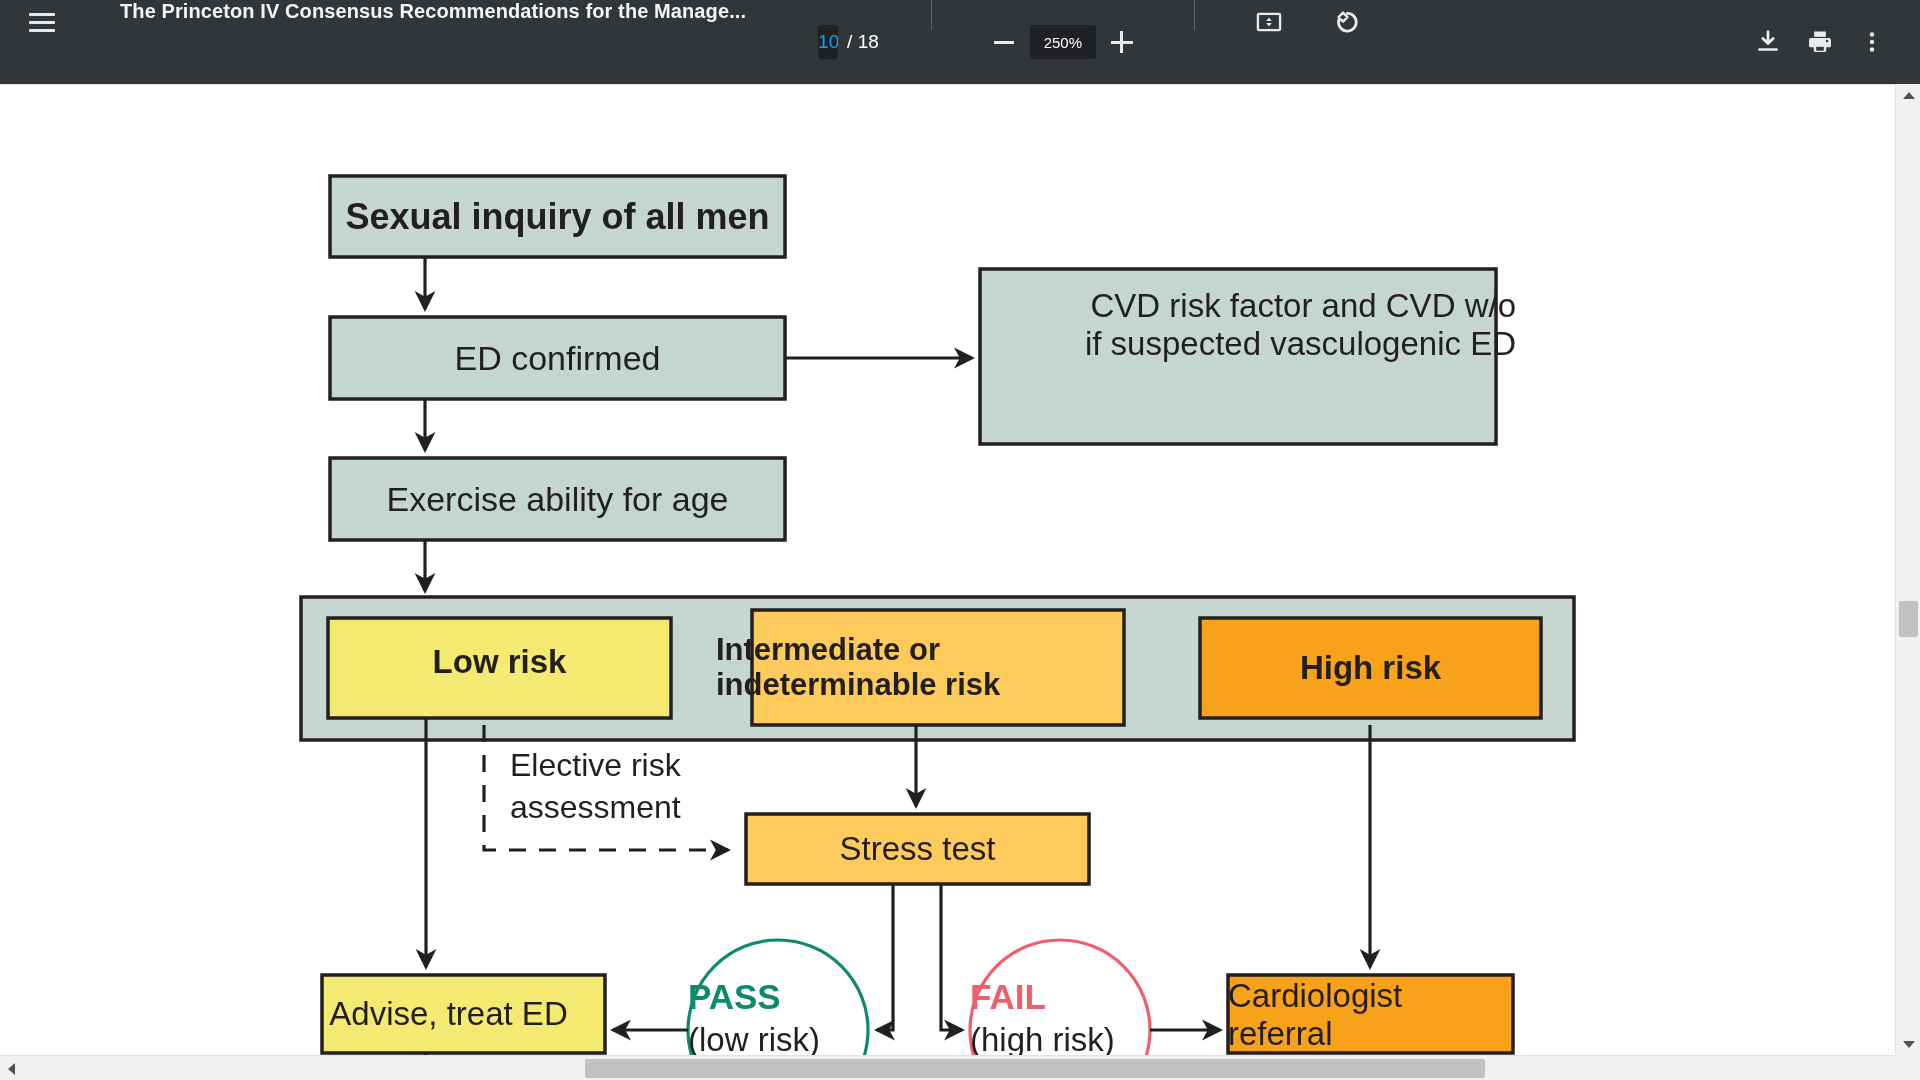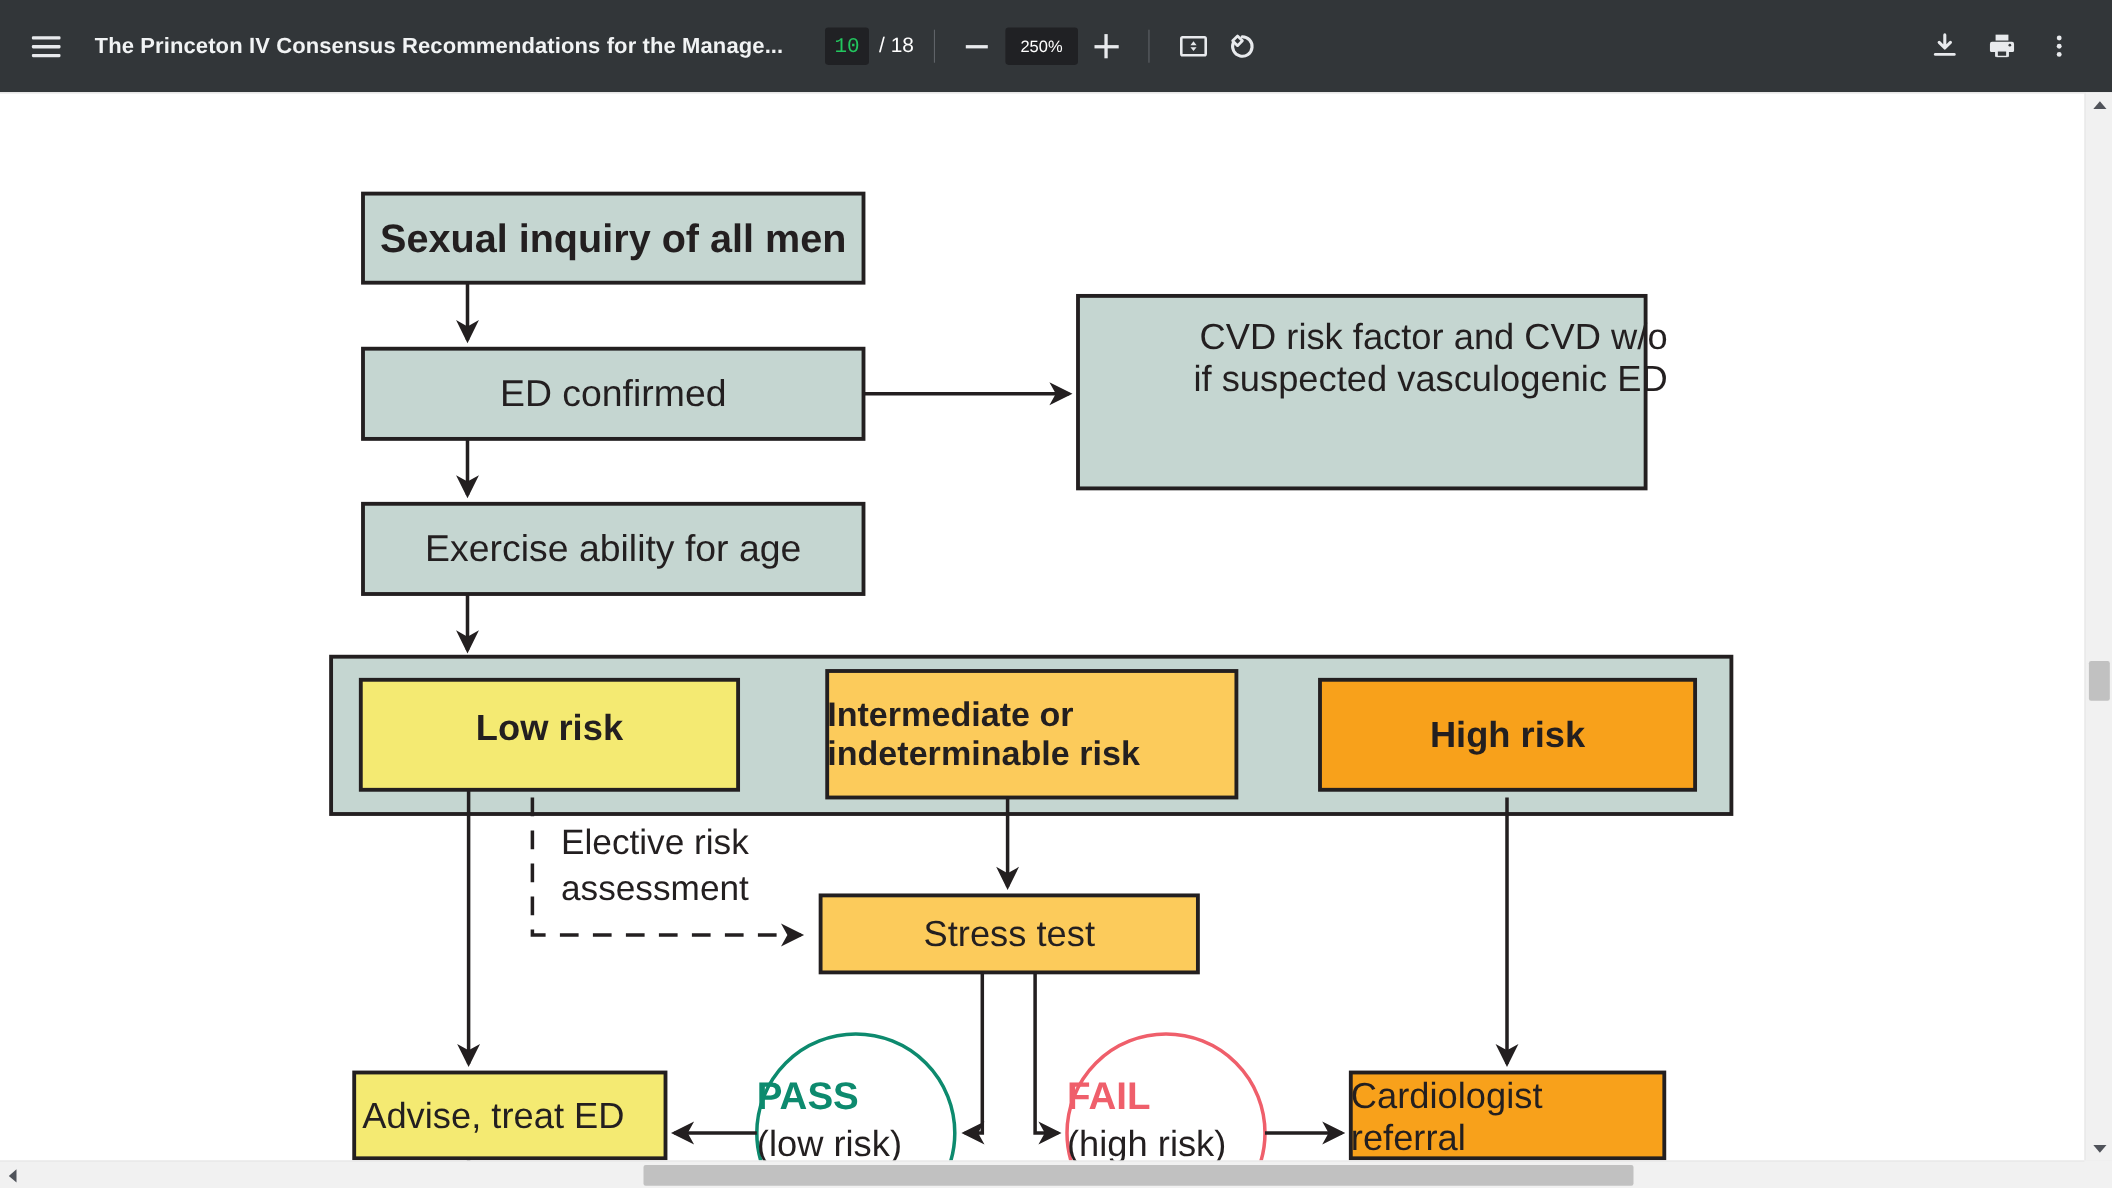--- a/index.html
+++ b/index.html
@@ -9,23 +9,24 @@
     overflow: hidden;
     font-family: "Liberation Sans", sans-serif;
     background: #ffffff;
   }
 
   
   #toolbar {
     position: absolute; top: 0; left: 0;
     width: 1920px; height: 84px;
     background: #323639;
-    display: flex; align-items: center;
+    display: flex; 
     color: #ffffff;
     user-select: none;
+    gap: 34px;
   }
   .tb-icon-btn {
     width: 44px; height: 44px;
     display: flex; align-items: center; justify-content: center;
     cursor: pointer; border-radius: 3px;
     flex: 0 0 auto;
   }
 
   #menu-btn { margin-left: 20px; }
   .hamburger-bar {
@@ -45,27 +46,27 @@
     max-width: 660px;
   }
 
   #page-controls {
     display: flex; align-items: center;
     margin-left: 38px;
     font-size: 19px;
   }
   #page-num-input {
     background: #202124;
-    color: #22c55e;
+    color: #0ea5e9;
     border: none;
     border-radius: 3px;
-    width: 40px; height: 34px;
+    width: 20px; height: 34px;
     text-align: center;
     font-size: 19px;
-    font-family: Liberation Mono, monospace;
+    font-family: Liberation Sans, sans-serif;
     padding: 0;
   }
   #page-total {
     margin-left: 9px;
     color: #ffffff;
     white-space: nowrap;
   }
 
   .tb-divider {
     width: 1px; height: 30px;
@@ -344,21 +345,21 @@
 
       <div class="node-label" style="left:1000px;top:184px;width:496px;height:175px;font-size:33px;display:block;padding-top:18px;text-align:right;margin-left:20px;">
         <div>CVD risk factor and CVD w/o</div>
         <div>if suspected vasculogenic ED</div>
       </div>
 
       <div class="node-label" style="left:330px;top:373px;width:455px;height:82px;font-size:34px;">Exercise ability for age</div>
 
       <div class="node-label" style="left:328px;top:533px;width:343px;height:88px;font-size:33px;font-weight:bold;">Low risk</div>
 
-      <div class="node-label" style="left:752px;top:525px;width:372px;height:115px;font-size:31px;font-weight:bold;display:block;padding-top:22px;">
+      <div class="node-label" style="left:716px;top:525px;width:372px;height:115px;font-size:31px;font-weight:bold;display:block;padding-top:22px;">
         <div>Intermediate or</div>
         <div>indeterminable risk</div>
       </div>
 
       <div class="node-label" style="left:1200px;top:533px;width:341px;height:100px;font-size:33px;font-weight:bold;">High risk</div>
 
       <div class="node-label" style="left:510px;top:662px;width:300px;height:96px;font-size:32px;display:block;text-align:left;">
         <div>Elective risk</div>
         <div style="margin-top:6px;">assessment</div>
       </div>

